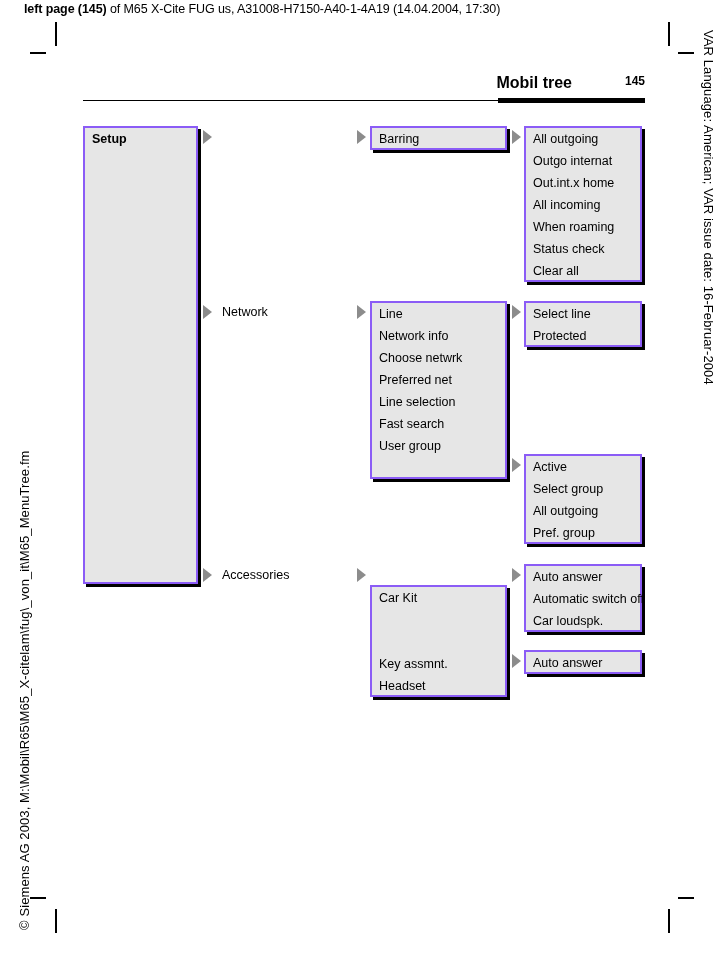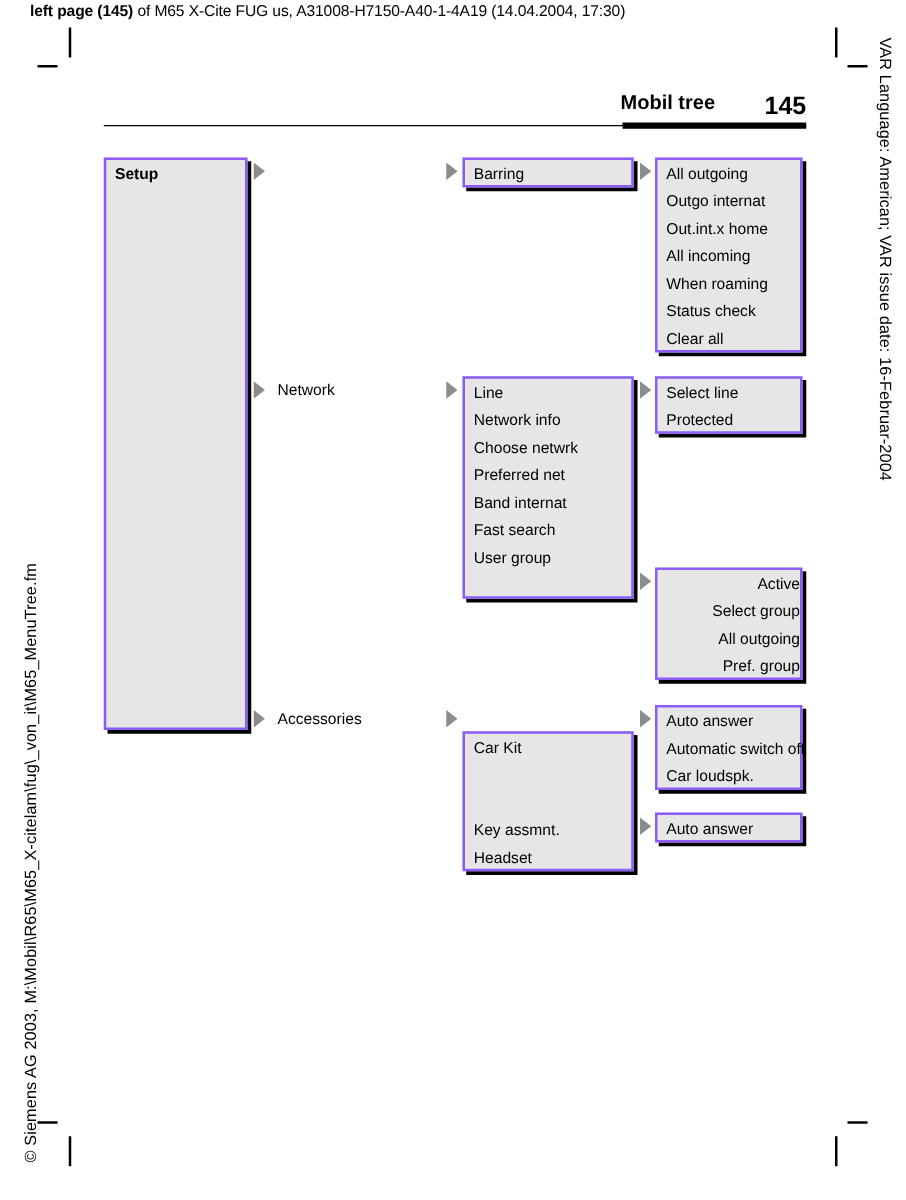--- a/index.html
+++ b/index.html
@@ -72,21 +72,21 @@
     top: 0;
     font-size: 16px;
     font-weight: bold;
   }
   .page-number {
     position: absolute;
     right: 0px;
     top: 0;
     width: 40px;
     text-align: right;
-    font-size: 20px;
+    font-size: 12px;
     font-weight: bold;
   }
   .title-rule-thin {
     position: absolute;
     left: 0;
     top: 26px;
     width: 562px;
     height: 1px;
     background: #000;
   }
@@ -186,35 +186,35 @@
     <div class="row">Network</div>
   </div>
 
   <div class="arrow" style="left:357px; top:305px;"></div>
 
   <div class="node" style="left:370px; top:301px; width:137px; height:178px;">
     <div class="row">Line</div>
     <div class="row">Network info</div>
     <div class="row">Choose netwrk</div>
     <div class="row">Preferred net</div>
-    <div class="row">Band internat</div>
+    <div class="row">Line selection</div>
     <div class="row">Fast search</div>
     <div class="row">User group</div>
   </div>
 
   <div class="arrow" style="left:512px; top:305px;"></div>
 
   <div class="node" style="left:524px; top:301px; width:118px; height:46px;">
     <div class="row">Select line</div>
     <div class="row">Protected</div>
   </div>
 
   <div class="arrow" style="left:512px; top:458px;"></div>
 
-  <div class="node" style="left:524px; top:454px; width:118px; height:90px;text-align:right;">
+  <div class="node" style="left:524px; top:454px; width:118px; height:90px;">
     <div class="row">Active</div>
     <div class="row">Select group</div>
     <div class="row">All outgoing</div>
     <div class="row">Pref. group</div>
   </div>
 
   <div class="node" style="left:215px; top:564px; width:137px; height:24px; border:none; background:transparent; box-shadow:none;">
     <div class="row">Accessories</div>
   </div>
 

